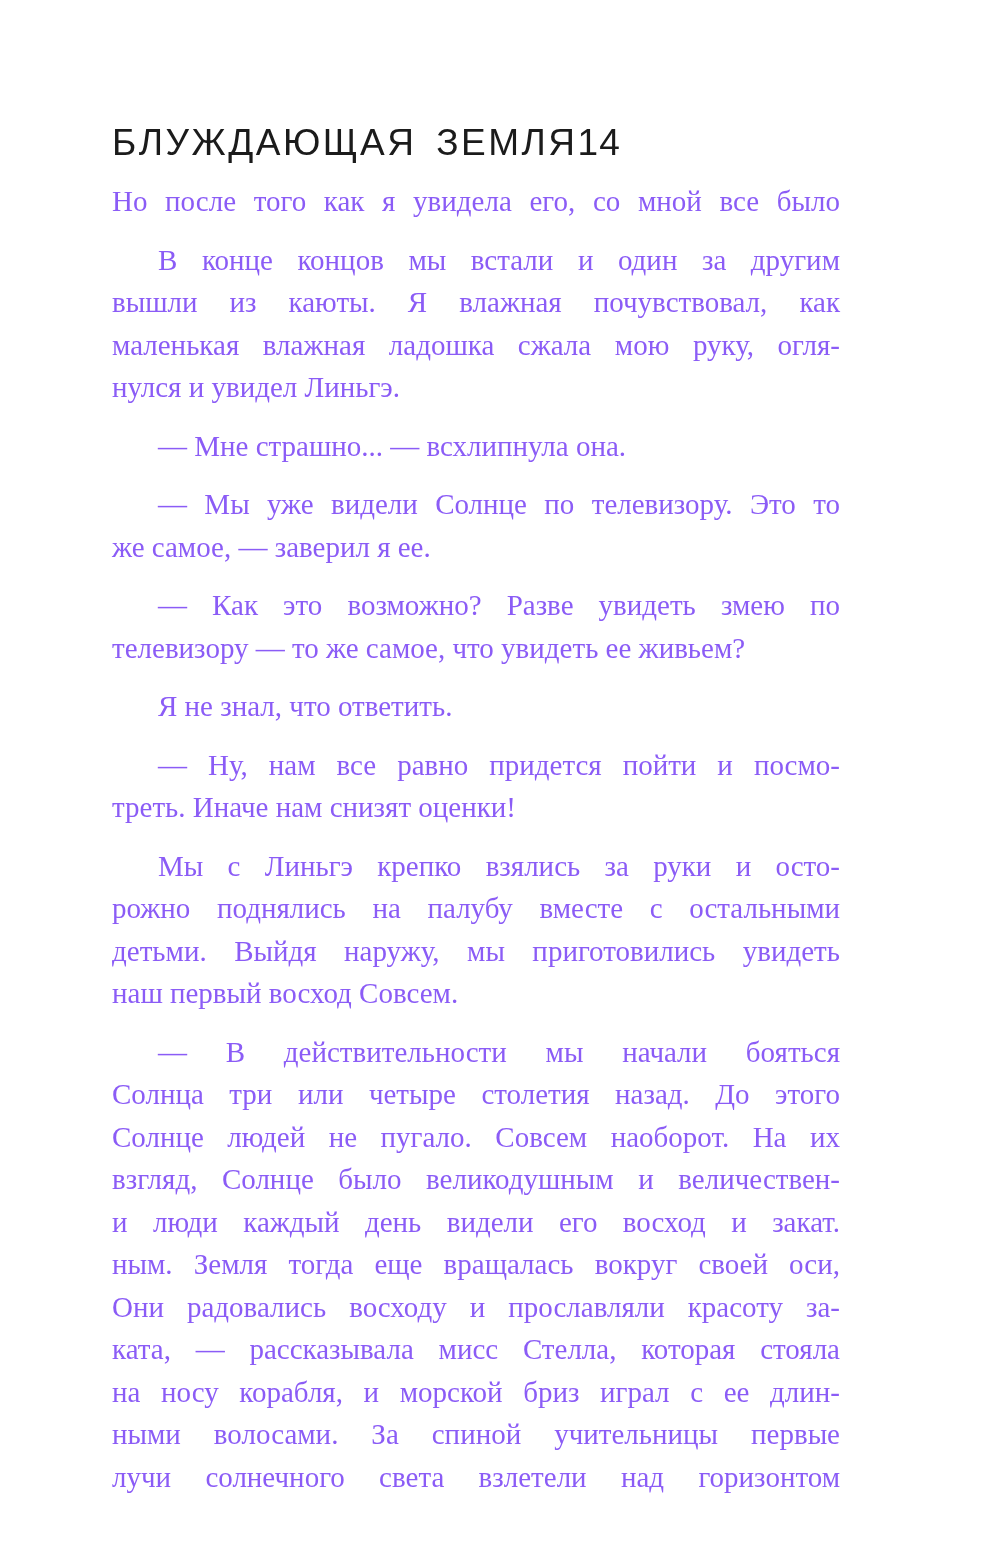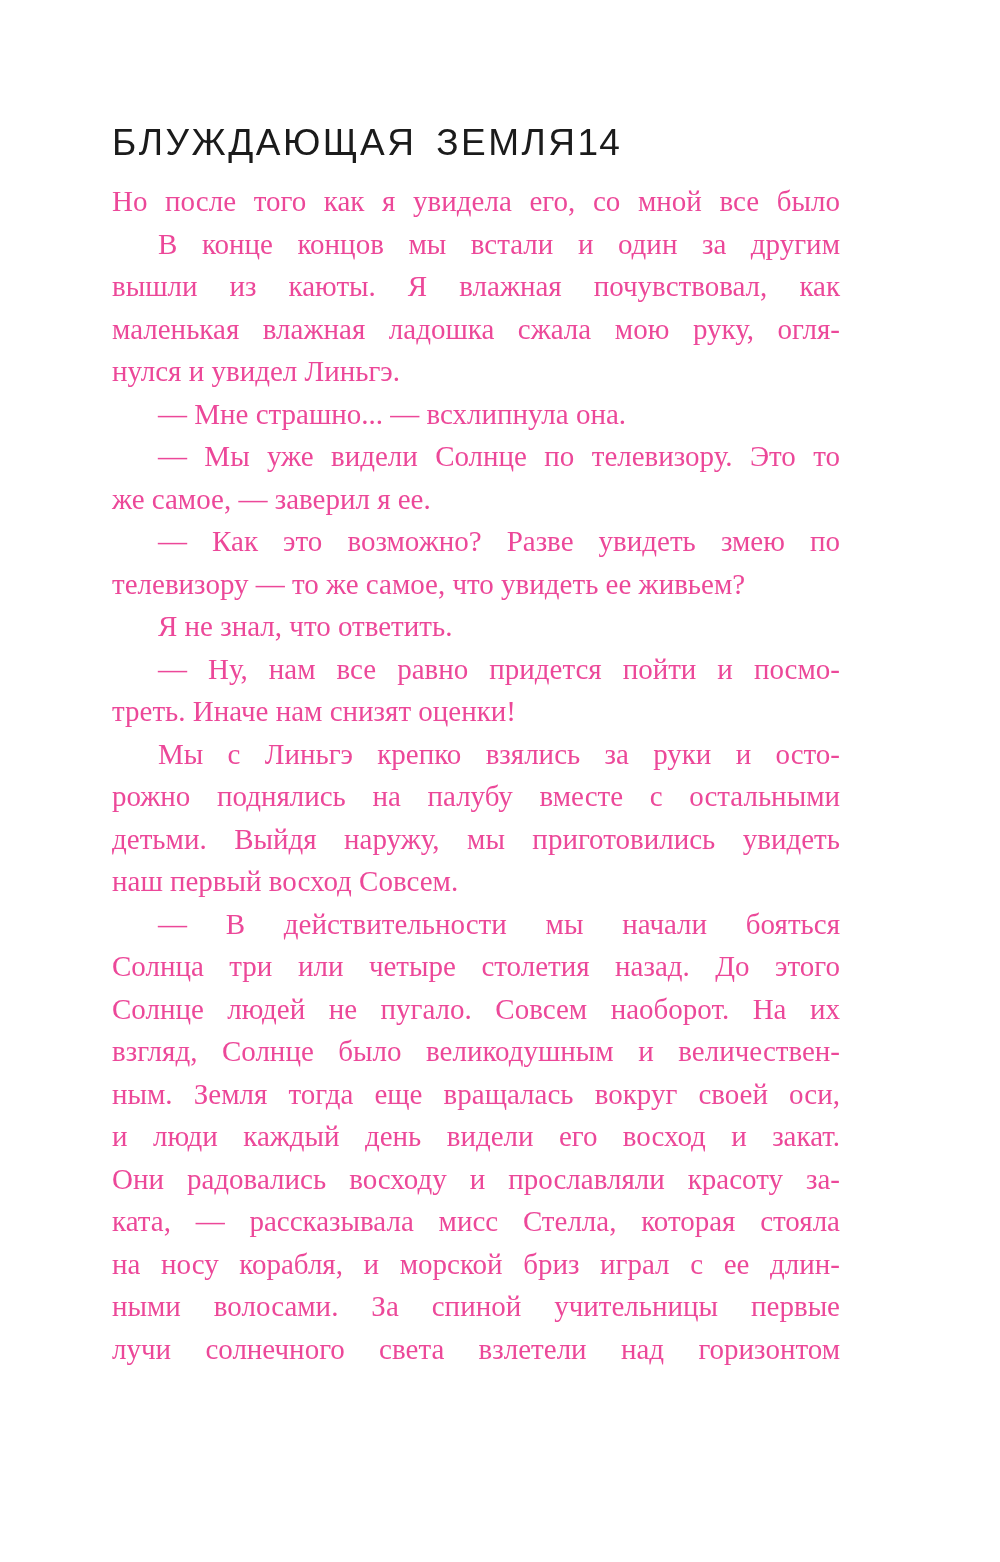--- a/index.html
+++ b/index.html
@@ -34,32 +34,33 @@
     letter-spacing: 1px;
     word-spacing: 0;
   }
   .body-text {
     position: absolute;
     top: 180px;
     left: 112px;
     width: 728px;
     font-size: 29px;
     line-height: 42.5px;
-    color: #ec4899;
+    color: #8b5cf6;
   }
   .line {
     text-align: justify;
     text-align-last: justify;
     white-space: normal;
   }
   .line.end {
     text-align-last: left;
   }
   .line.indent {
     text-indent: 46px;
+    margin-top: 16px;
   }
 </style>
 </head>
 <body>
 
 <div class="page">
   <div class="running-head">
     <span class="title">БЛУЖДАЮЩАЯ ЗЕМЛЯ</span>
     <span class="page-num">14</span>
   </div>
@@ -78,21 +79,21 @@
       <div class="line indent">— Ну, нам все равно придется пойти и посмо-</div>
       <div class="line end">треть. Иначе нам снизят оценки!</div>
       <div class="line indent">Мы с Линьгэ крепко взялись за руки и осто-</div>
       <div class="line">рожно поднялись на палубу вместе с остальными</div>
       <div class="line">детьми. Выйдя наружу, мы приготовились увидеть</div>
       <div class="line end">наш первый восход Совсем.</div>
       <div class="line indent">— В действительности мы начали бояться</div>
       <div class="line">Солнца три или четыре столетия назад. До этого</div>
       <div class="line">Солнце людей не пугало. Совсем наоборот. На их</div>
       <div class="line">взгляд, Солнце было великодушным и величествен-</div>
+      <div class="line">и люди каждый день видели его восход и закат.</div>
       <div class="line">ным. Земля тогда еще вращалась вокруг своей оси,</div>
-      <div class="line">и люди каждый день видели его восход и закат.</div>
       <div class="line">Они радовались восходу и прославляли красоту за-</div>
       <div class="line">ката, — рассказывала мисс Стелла, которая стояла</div>
       <div class="line">на носу корабля, и морской бриз играл с ее длин-</div>
       <div class="line">ными волосами. За спиной учительницы первые</div>
       <div class="line">лучи солнечного света взлетели над горизонтом</div>
     </div>
 </div>
 
 </body></html>

